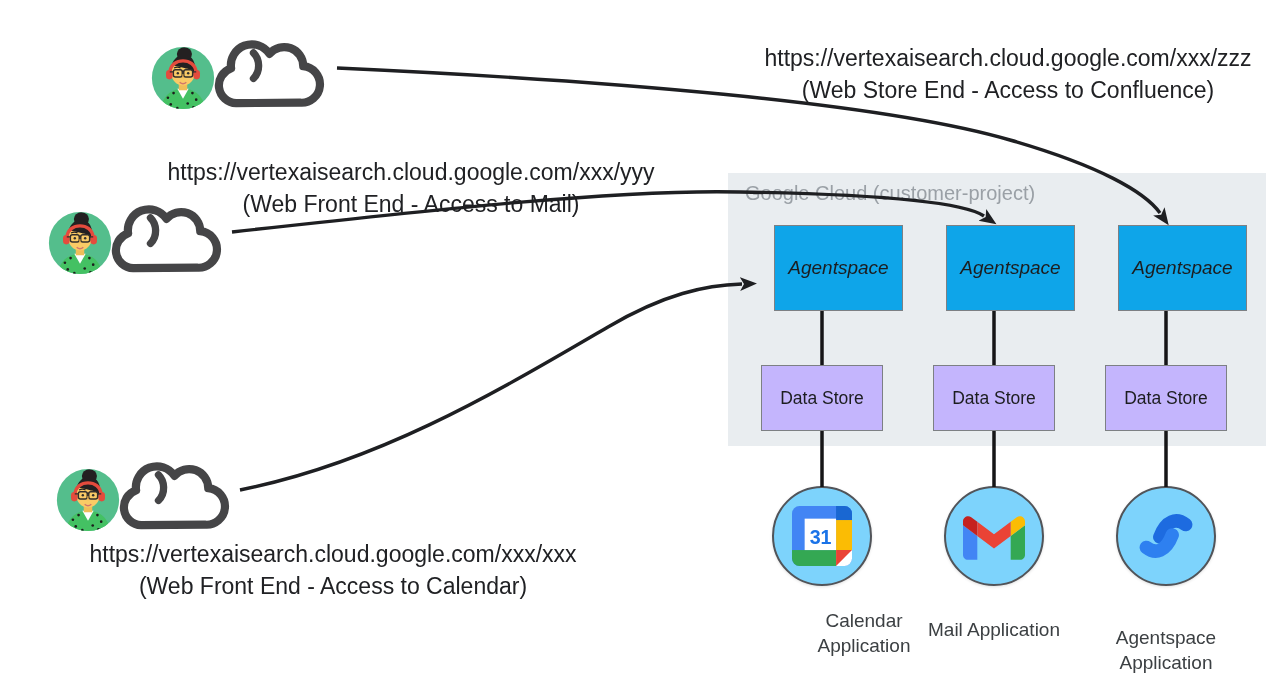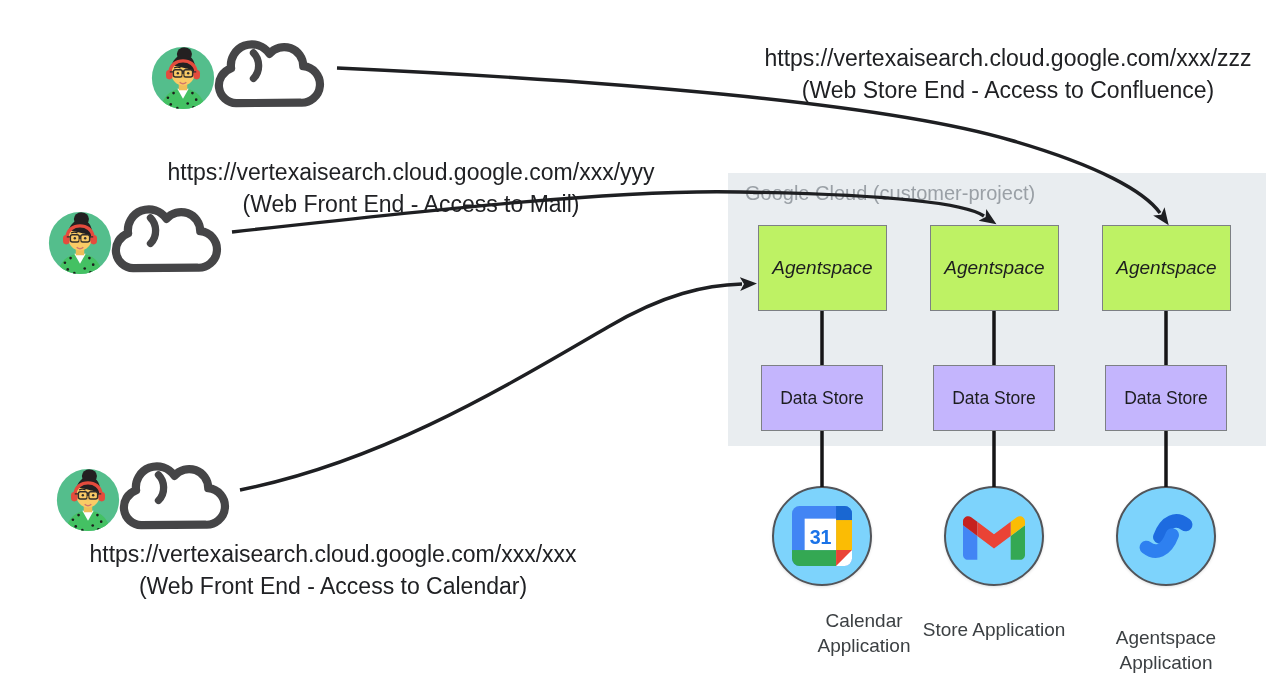--- a/index.html
+++ b/index.html
@@ -11,24 +11,24 @@
   
   #cloud-panel{
     left:728px;top:173px;width:538px;height:273px;
     background:#e9edf0;z-index:1;
   }
   #panel-label{
     left:745px;top:182px;font-size:20px;color:#9aa0a6;z-index:2;white-space:nowrap;
   }
   
   .agent-box{
-    top:225px;width:129px;height:86px;background:#bef264;
+    top:225px;width:129px;height:86px;background:#0ea5e9;
     border:1.6px solid #7d8084;box-sizing:border-box;z-index:2;
     display:flex;align-items:center;justify-content:center;
-    font-style:italic;font-size:19px;color:#1c1d1f;
+    font-style:italic;font-size:19px;color:#1c1d1f;margin-left:16px;
   }
   .ds-box{
     top:365px;width:122px;height:66px;background:#c4b5fd;
     border:1.6px solid #7d8084;box-sizing:border-box;z-index:2;
     display:flex;align-items:center;justify-content:center;
     font-size:17.5px;color:#1c1d1f;
   }
   
   .app-circle{
     top:486px;width:100px;height:100px;border-radius:50%;
@@ -178,21 +178,21 @@
     </svg>
   </div>
   <div class="app-circle abs" style="left:1116px;">
     <svg width="58" height="58" viewBox="0 0 56 56">
       <path d="M47 17 C38 10 28 13 22 29" fill="none" stroke="#1D6BE0" stroke-width="13" stroke-linecap="round"></path>
       <path d="M9 39 C18 46 28 43 34 27" fill="none" stroke="#2E80F0" stroke-width="13" stroke-linecap="round"></path>
     </svg>
   </div>
 
   <div class="app-label abs" style="left:789px;top:608px;">Calendar Application</div>
-  <div class="app-label abs" style="left:919px;top:617px;">Store Application</div>
+  <div class="app-label abs" style="left:919px;top:617px;">Mail Application</div>
   <div class="app-label abs" style="left:1091px;top:625px;">Agentspace Application</div>
 
   <svg id="overlay" class="abs">
     <defs>
       <marker id="arrowhead" markerUnits="userSpaceOnUse" markerWidth="18" markerHeight="15" refX="2" refY="7" orient="auto">
         <path d="M0 0 L17 7 L0 14 L4 7 Z" fill="#1e1f22"></path>
       </marker>
     </defs>
     <g stroke="#1e1f22" stroke-width="3.4" fill="none">
       <path d="M337 68 C600 80 880 102 1010 140 C1100 166 1145 192 1160 213" marker-end="url(#arrowhead)"></path>

